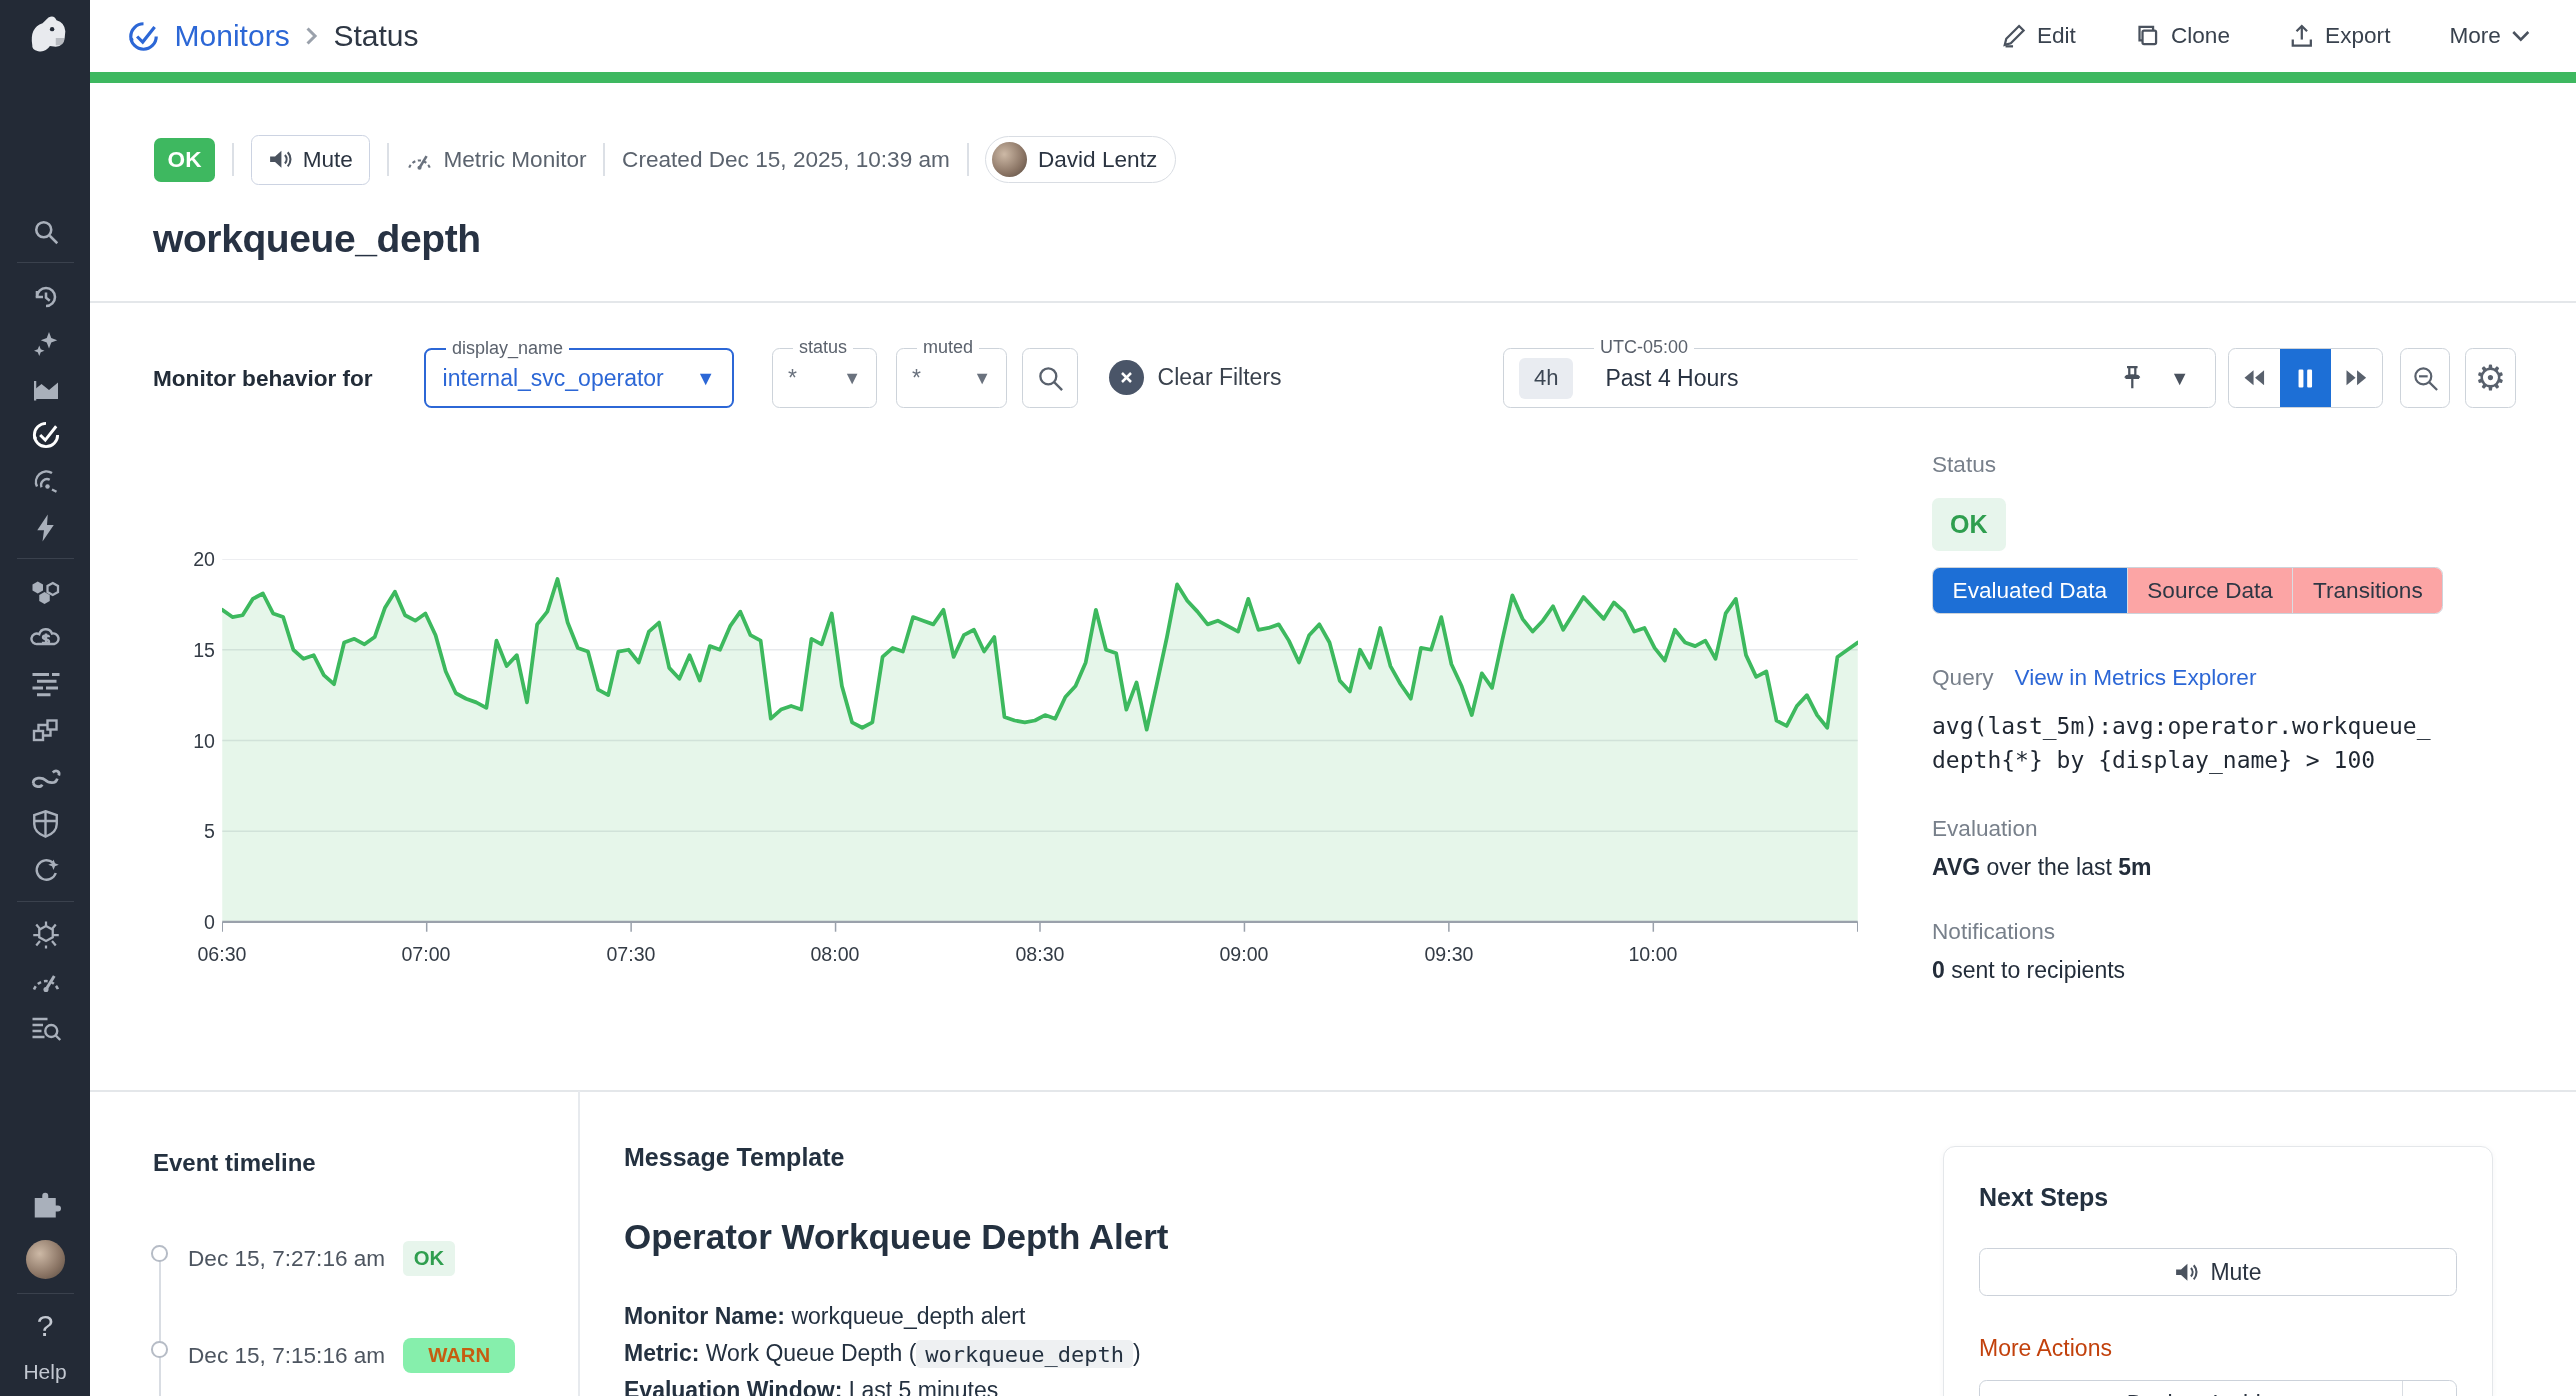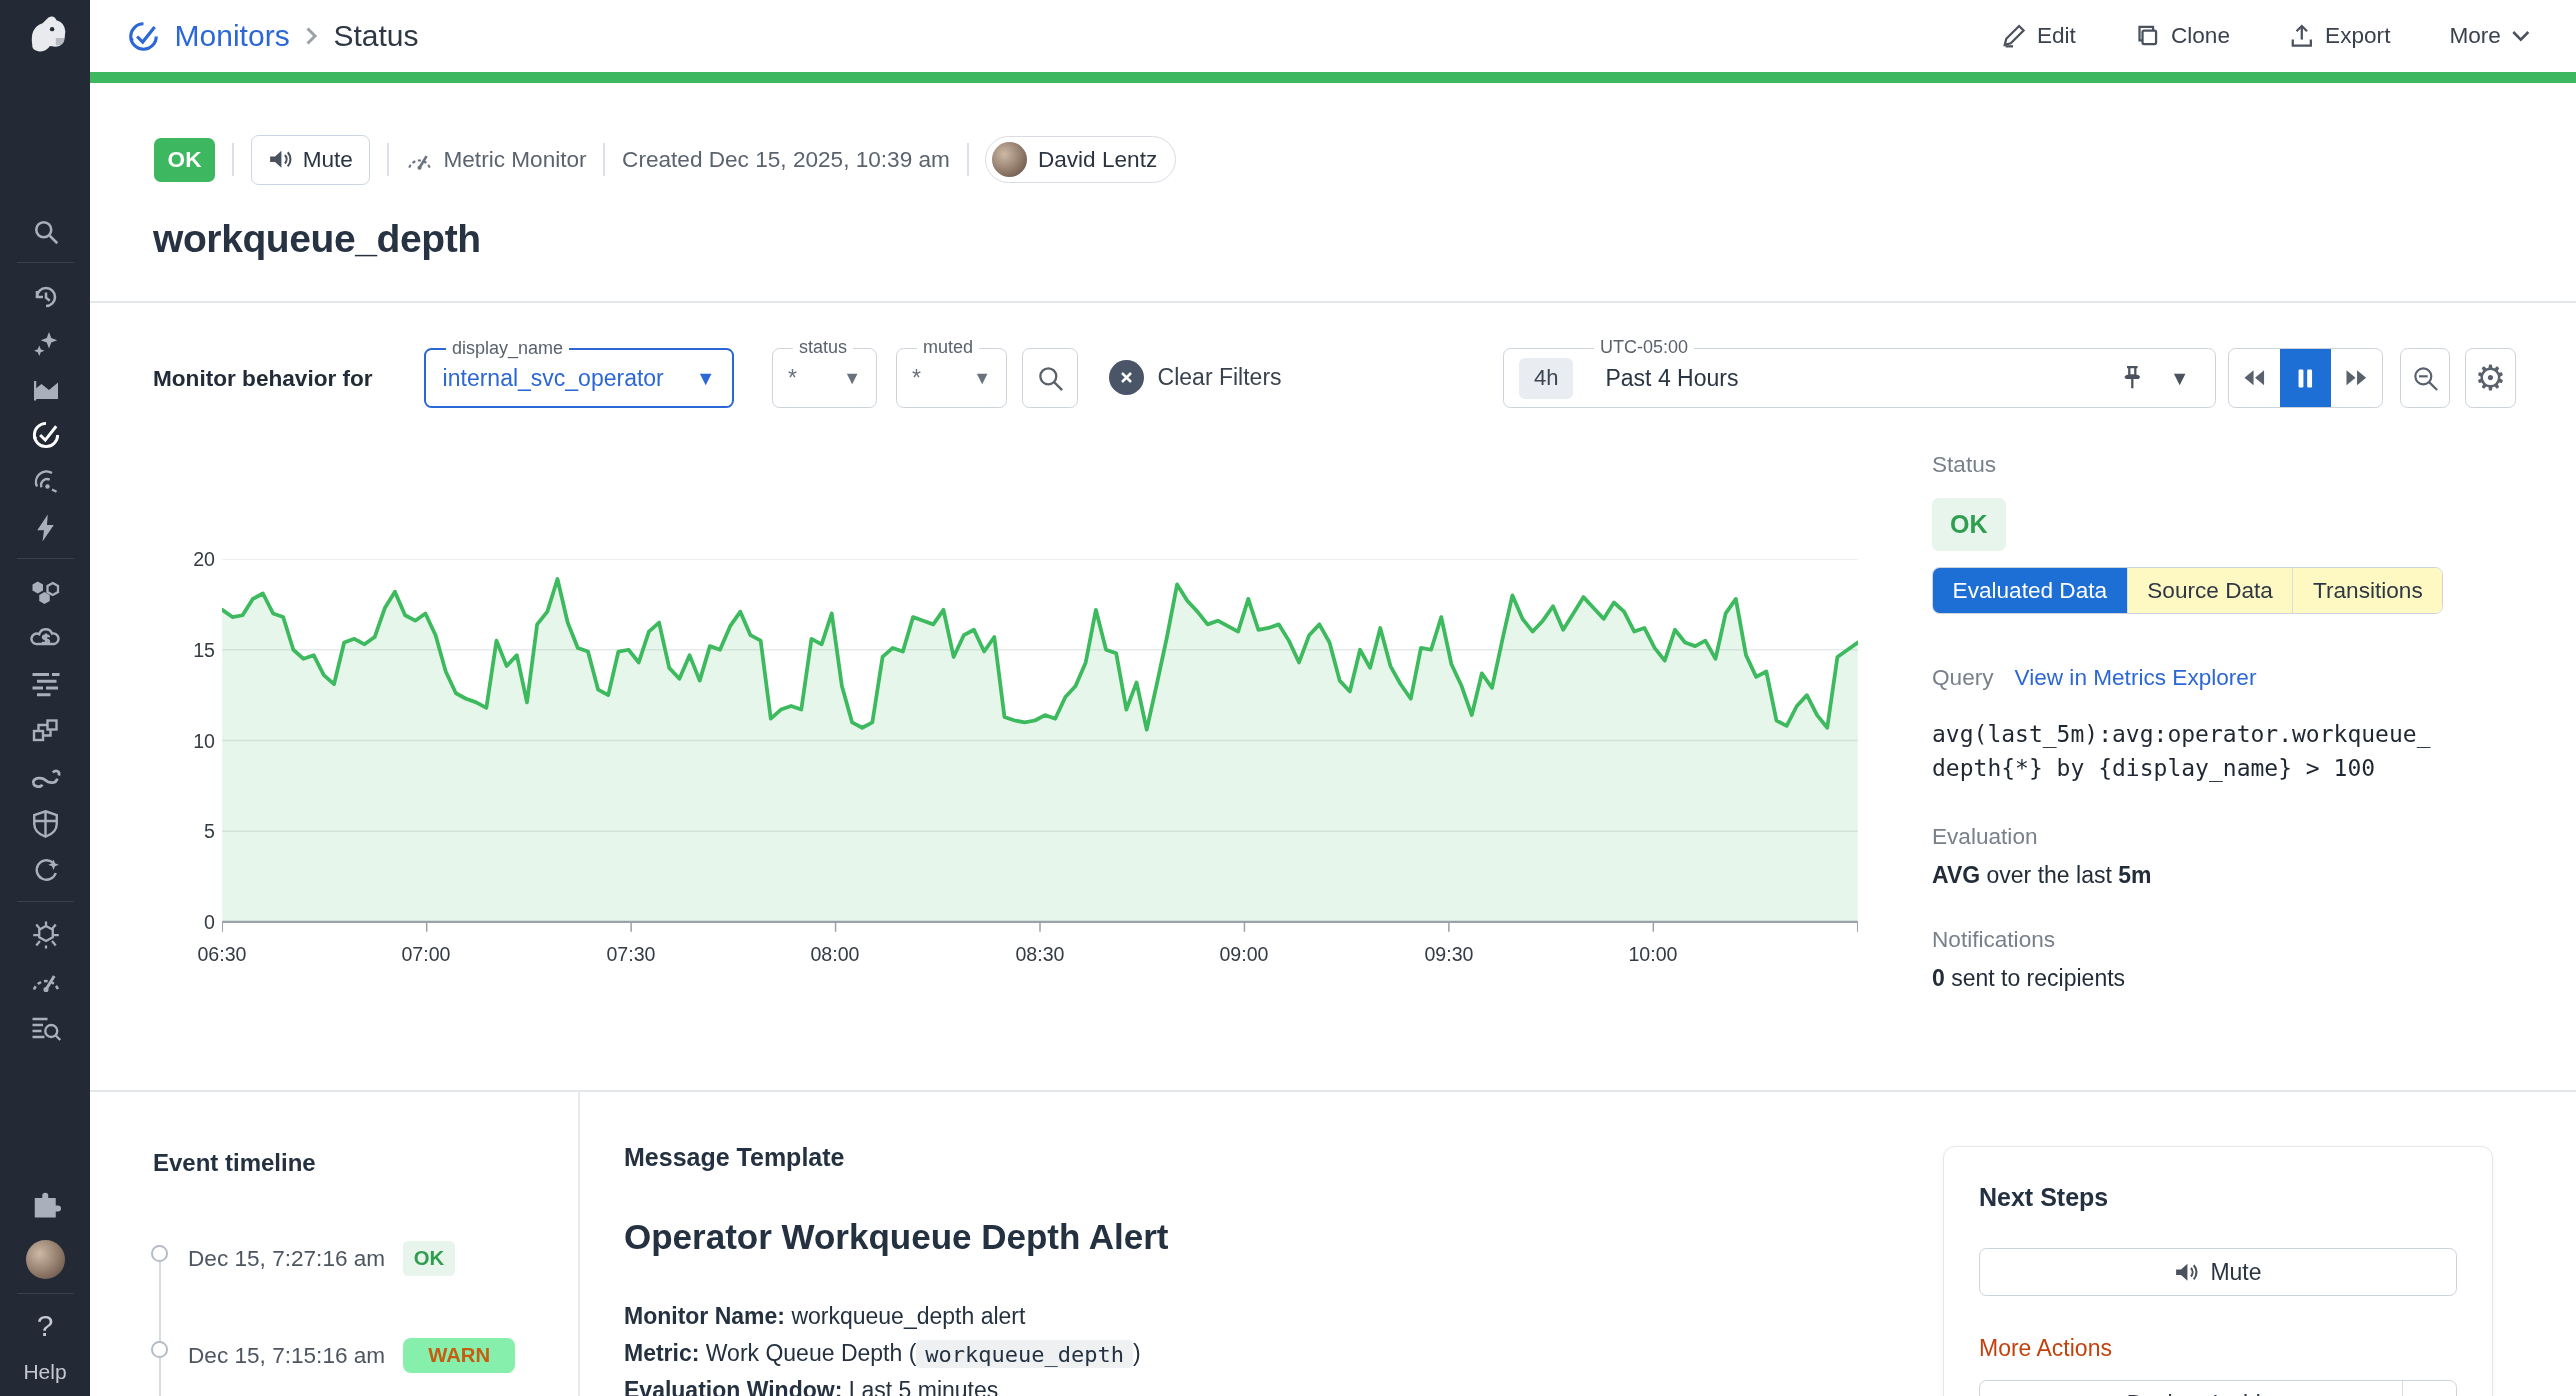--- a/index.html
+++ b/index.html
@@ -81,26 +81,26 @@
   .x-labels span { position:absolute; transform:translateX(-50%); font-size:19.6px; color:#333b45; padding-top:9px; }
   #plot { position:absolute; left:222px; top:559px; }
 
   
   .rpanel { position:absolute; left:1932px; top:452px; width:595px; }
   .rp-label { font-size:22.6px; color:#78808b; }
   .rp-ok { display:inline-block; margin-top:19.6px; background:#e7f5ec; color:#2f9e4f; font-weight:bold; font-size:25px;
     padding:12px 18px; border-radius:6.8px; }
   .rp-vis-label { margin-top:47px; }
   .toggle { margin-top:16.6px; display:inline-flex; border:1.5px solid #cdd3da; border-radius:7.5px; overflow:hidden; }
-  .toggle .opt { font-size:22.6px; color:#2e3744; padding:0 19.6px; height:45px; line-height:45px; background:#fef9c3; cursor:pointer; }
+  .toggle .opt { font-size:22.6px; color:#2e3744; padding:0 19.6px; height:45px; line-height:45px; background:#fca5a5; cursor:pointer; }
   .toggle .opt + .opt { border-left:1.5px solid #d9dde3; }
   .toggle .opt.active { background:#1d6fd6; color:#fff; border-left:none; }
   .query-row { margin-top:51px; display:flex; gap:21px; align-items:baseline; }
   .query-link { color:#2c67d6; font-size:22.6px; cursor:pointer; }
-  .query-code { margin-top:26px; font-family:"DejaVu Sans Mono", monospace; font-size:23px; line-height:34px; color:#1f2732; }
+  .query-code { margin-top:18px; font-family:"DejaVu Sans Mono", monospace; font-size:23px; line-height:34px; color:#1f2732; }
   .rp-eval-label { margin-top:39px; }
   .rp-value { margin-top:12px; font-size:23px; color:#232d3a; }
   .rp-value b { font-weight:bold; }
   .rp-notif-label { margin-top:38px; }
 
   
   .bottom-divider { position:absolute; left:90px; right:0; top:1090px; height:1.5px; background:#e4e7ea; }
   .col-divider { position:absolute; left:578px; top:1091px; bottom:0; width:1.5px; background:#e7eaee; }
   .timeline-title { position:absolute; left:153px; top:1149px; font-size:24px; font-weight:bold; color:#243140; }
   .tl-line { position:absolute; left:159px; top:1253px; bottom:0; width:1.5px; background:#d9dde3; }

